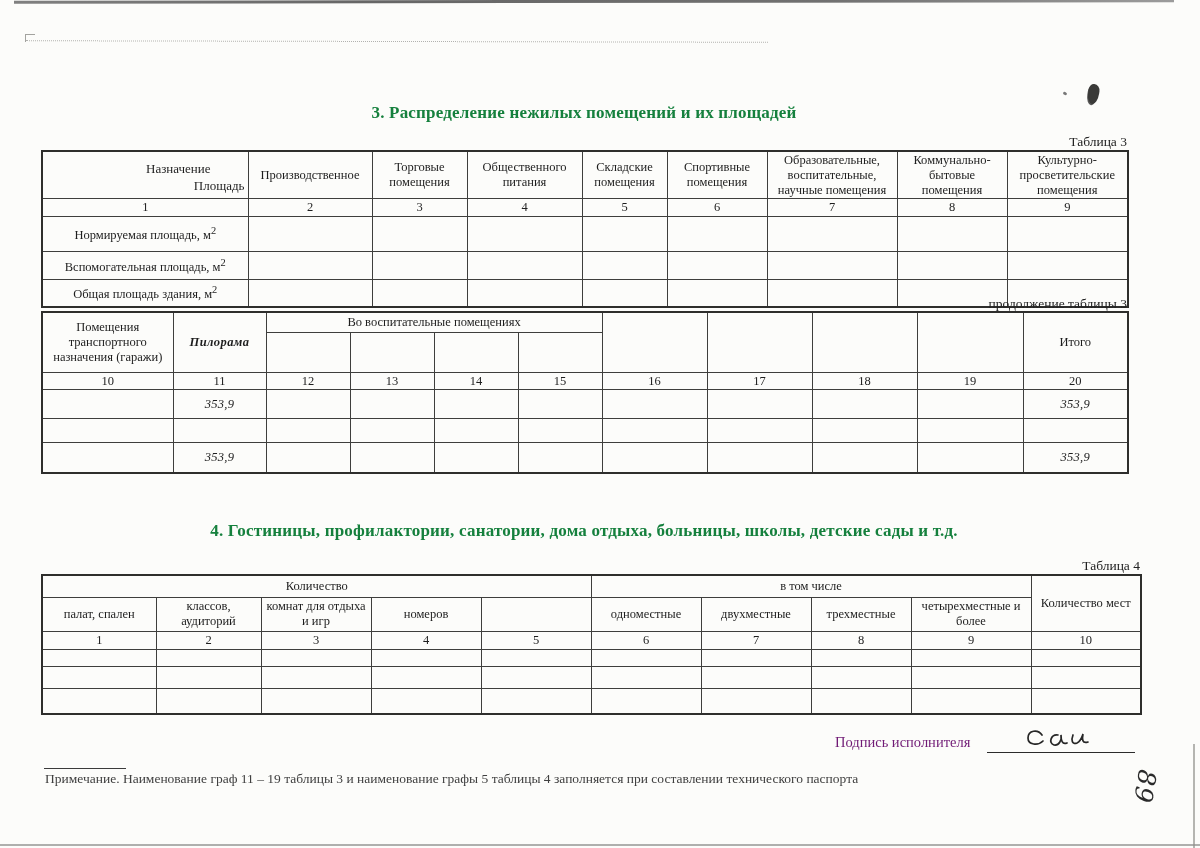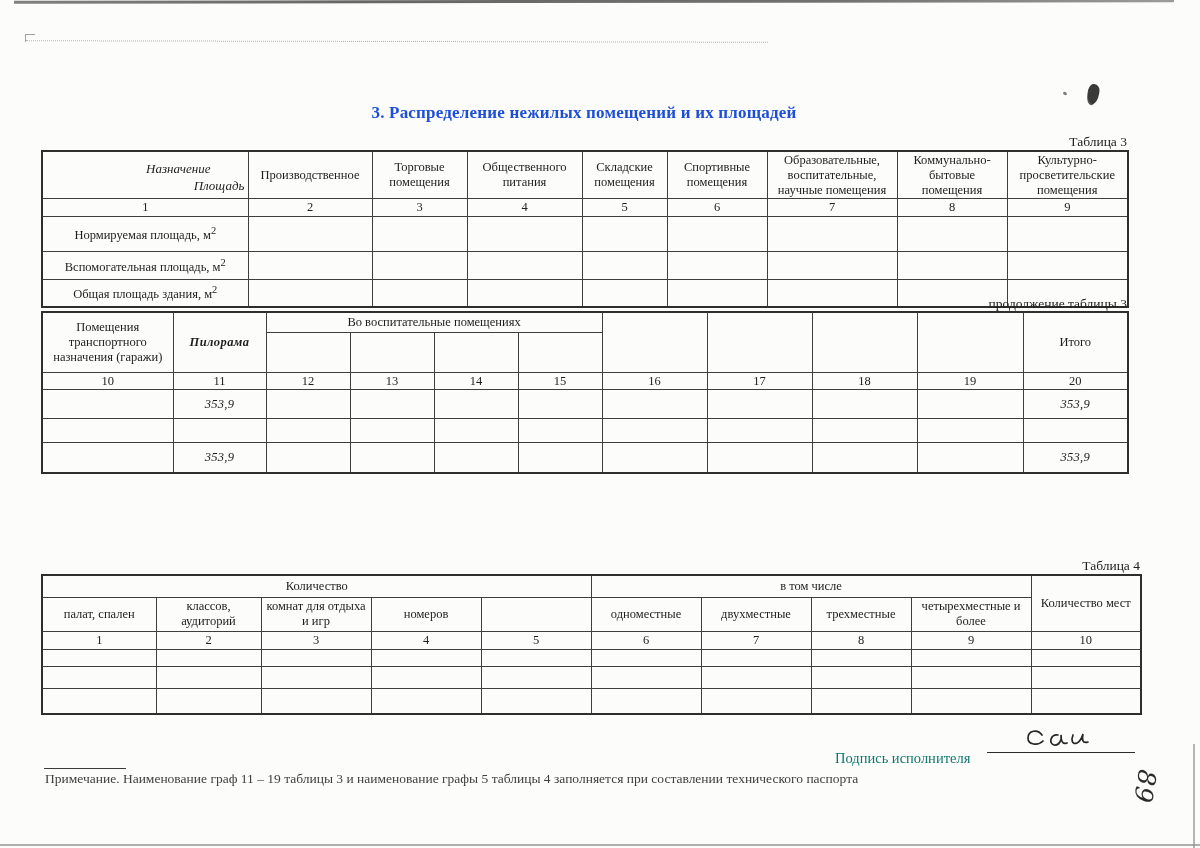--- a/index.html
+++ b/index.html
@@ -8,38 +8,38 @@
 
   
   .scan-top-edge{position:absolute;left:14px;top:0;width:1160px;height:3px;background:linear-gradient(90deg,#6a6a6a,#4c4c4c 30%,#585858 70%,#8a8a8a);opacity:.85;transform:rotate(-.08deg);}
   .scan-dotted{position:absolute;left:26px;top:41px;width:742px;border-top:1.5px dotted #9a9a96;opacity:.75;transform:rotate(.12deg);}
   .scan-corner-mark{position:absolute;left:25px;top:34px;width:9px;height:7px;border-left:1.5px solid #8d8d89;border-top:1.5px solid #8d8d89;opacity:.8;}
   .ink-blot{position:absolute;left:1088px;top:84px;width:11px;height:20px;background:#3a3a38;border-radius:45% 60% 50% 55%/30% 35% 60% 55%;transform:rotate(9deg);box-shadow:-1px 2px 0 -0.5px #555;}
   .ink-dot{position:absolute;left:1063px;top:92px;width:4px;height:3px;background:#777;border-radius:50%;transform:rotate(25deg);}
   .scan-bottom-edge{position:absolute;left:0;top:844px;width:1200px;height:1.5px;background:#8f8f8b;opacity:.7;}
   .scan-right-edge{position:absolute;left:1193px;top:744px;width:1.5px;height:104px;background:#8f8f8b;opacity:.65;}
 
-  .sec-title{position:absolute;left:41px;width:1086px;text-align:center;font-weight:bold;font-size:17px;letter-spacing:.2px;color:#1d4ed8;}
+  .sec-title{position:absolute;left:41px;width:1086px;text-align:center;font-weight:bold;font-size:17px;letter-spacing:.2px;color:#15803d;}
   .tbl-label{position:absolute;text-align:right;font-size:13.5px;color:#222;}
 
   table.tbl{position:absolute;border-collapse:collapse;table-layout:fixed;background:transparent;}
   table.tbl td{border:1.4px solid #3e3e3c;text-align:center;vertical-align:middle;font-size:12.5px;line-height:1.18;padding:1px 3px;color:#1e1e1e;overflow:hidden;}
   table.tbl{border:2px solid #2e2e2c;}
   td.rowlabel{text-align:left;padding-left:7px;font-size:13px;white-space:nowrap;}
   td.nums{font-size:13px;padding:0 2px;}
   td.val{font-style:italic;font-size:15px;letter-spacing:.3px;}
-  td.corner{padding:0;position:relative;font-style:italic;}
+  td.corner{padding:0;position:relative;}
   .corner-top{text-align:right;padding:4px 34px 0 0;font-size:13px;}
   .corner-bottom{text-align:right;padding:2px 0 0 6px;font-size:13px;}
   td.garage{font-size:12.5px;line-height:1.25;padding:2px 6px;margin-top:36px;}
   td.pilorama{font-style:italic;font-weight:600;font-size:15.5px;letter-spacing:.4px;}
   td.itogo{font-size:13px;}
   td.group-hdr{font-size:13.5px;}
 
-  .sig-label{position:absolute;left:835px;top:750px;font-size:14.5px;color:#0f766e;}
+  .sig-label{position:absolute;left:835px;top:734px;font-size:14.5px;color:#701a75;}
   .sig-line{position:absolute;left:987px;top:752px;width:148px;border-bottom:1.6px solid #2b2b2b;}
   .sig-script{position:absolute;left:1022px;top:726px;}
   .note{position:absolute;left:45px;top:771px;width:1000px;font-size:13.5px;color:#404040;}
   .note-line{position:absolute;left:44px;top:768px;width:82px;border-top:1.4px solid #3b3b3b;}
   .page-num{position:absolute;left:1128px;top:772px;font-size:25px;font-style:italic;color:#2a2a2a;transform:rotate(99deg);letter-spacing:1px;font-family:"DejaVu Serif",serif;}
 </style>
 </head>
 <body>
 
 <div class="page">
@@ -210,20 +210,21 @@
           <td></td>
           <td></td>
           <td></td>
           <td></td>
           <td></td>
       <td class="val">353,9</td>
     </tr>
   </tbody>
     </table>
 
+  <div class="sec-title" style="top:521px;">4. Гостиницы, профилактории, санатории, дома отдыха, больницы, школы, детские сады и т.д.</div>
   <div class="tbl-label" style="left:41px;top:558px;width:1099px;">Таблица 4</div>
 
   <table class="tbl" style="left:41px;top:574px;width:1099px;">
     <colgroup>
       <col style="width:114px">
         <col style="width:105px">
         <col style="width:110px">
         <col style="width:110px">
         <col style="width:110px">
         <col style="width:110px">

